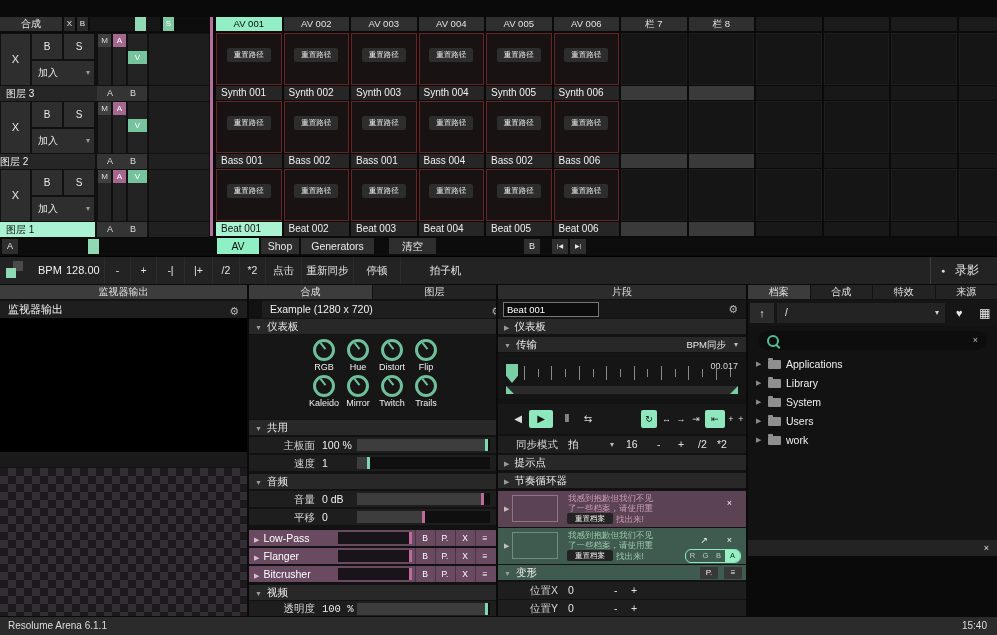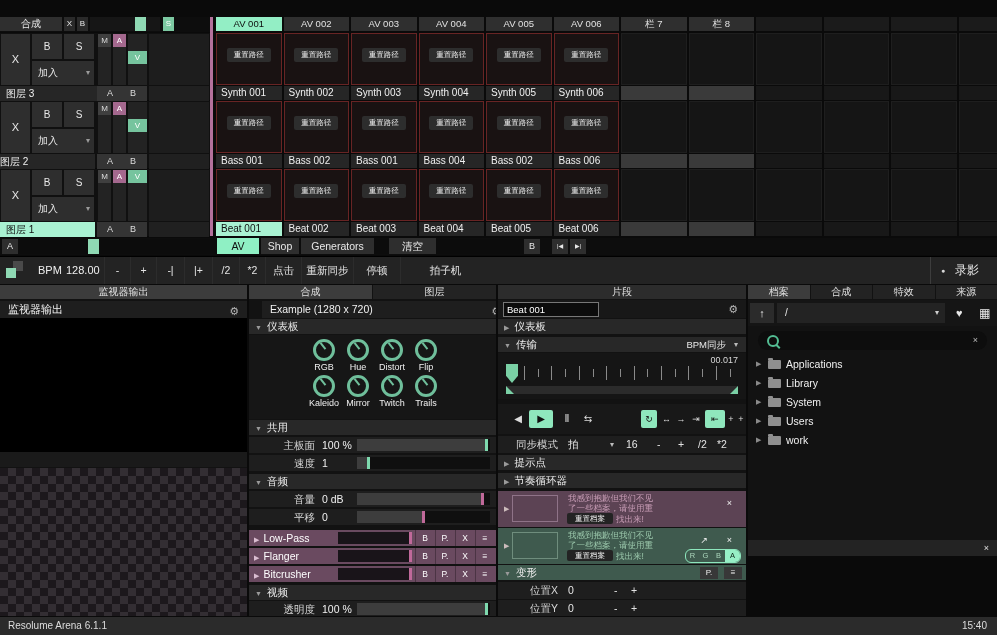--- a/index.html
+++ b/index.html
@@ -514,40 +514,40 @@
       <div class="fxrow" style="top: 245px;"><div class="tri" style="display: inline-block;">▶</div><div class="fxname" style="display: inline-block;">Low-Pass</div><div class="fxslider">
           <div class="smark pink" style="left: 71px;"></div>
         </div><div class="fxbtn" style="left: 166px;">B</div><div class="fxbtn" style="left: 186px;">P.</div><div class="fxbtn" style="left: 206px;">X</div><div class="fxbtn" style="left: 226px;">≡</div></div>
       <div class="fxrow" style="top: 263px;"><div class="tri" style="display: inline-block;">▶</div><div class="fxname" style="display: inline-block;">Flanger</div><div class="fxslider">
           <div class="smark pink" style="left: 71px;"></div>
         </div><div class="fxbtn" style="left: 166px;">B</div><div class="fxbtn" style="left: 186px;">P.</div><div class="fxbtn" style="left: 206px;">X</div><div class="fxbtn" style="left: 226px;">≡</div></div>
       <div class="fxrow" style="top: 281px;"><div class="tri" style="display: inline-block;">▶</div><div class="fxname" style="display: inline-block;">Bitcrusher</div><div class="fxslider">
           <div class="smark pink" style="left: 71px;"></div>
         </div><div class="fxbtn" style="left: 166px;">B</div><div class="fxbtn" style="left: 186px;">P.</div><div class="fxbtn" style="left: 206px;">X</div><div class="fxbtn" style="left: 226px;">≡</div></div>
       <div class="sechdr" style="top: 300px;"><div class="tri" style="display: inline-block;">▼</div><div class="lbl" style="display: inline-block;">视频</div></div>
-      <div class="prow" style="top: 316px;">
+      <div class="prow" style="top: 316px; font-family: Liberation Mono, monospace;">
         <div class="plabel">透明度</div>
         <div class="pvalue">100 %</div>
         <div class="slider" style="left: 108px; width: 133px;">
           <div class="sfill" style="width: 98.5%;"></div>
           <div class="smark green" style="left: 128px;"></div>
         </div>
       </div>
     </div>
 
   <div class="panel" style="left:498px;width:248px;" id="clippanel">
     <div class="ptab active" style="left:0;width:248px;background:#2c2c2c;">片段</div>
     <div class="abs" style="left:0;top:15px;width:248px;height:18px;background:#181818;">
       <input class="clipnameinput" value="Beat 001" style="">
       <span class="gear" style="right:8px;top:3px;">⚙</span>
     </div>
   <div class="sechdr" style="top: 34px;"><div class="tri" style="display: inline-block;">▶</div><div class="lbl" style="display: inline-block;">仪表板</div></div>
       <div class="sechdr" style="top: 52px;"><div class="tri" style="display: inline-block;">▼</div><div class="lbl" style="display: inline-block;">传输</div><div style="position: absolute; right: 20px; top: 0px; font-size: 9.5px; color: rgb(232, 232, 232);">BPM同步</div><div style="position: absolute; right: 8px; top: 0px; font-size: 8px; color: rgb(187, 187, 187);">▾</div></div>
       <div class="abs" style="left: 0px; top: 68px; width: 248px; height: 46px; background: rgb(21, 21, 21);">
-        <div style="position: absolute; right: 8px; top: 2px; font-size: 9px; color: rgb(216, 216, 216); margin-left: 12px;">00.017</div>
+        <div style="position: absolute; right: 8px; top: 8px; font-size: 9px; color: rgb(216, 216, 216); margin-left: 12px;">00.017</div>
         <div class="tick" style="left: 26px; top: 13px; height: 14px;"></div>
         <div class="tick" style="left: 39.7px; top: 16px; height: 8px;"></div>
         <div class="tick" style="left: 53.4px; top: 13px; height: 14px;"></div>
         <div class="tick" style="left: 67.1px; top: 16px; height: 8px;"></div>
         <div class="tick" style="left: 80.8px; top: 13px; height: 14px;"></div>
         <div class="tick" style="left: 94.5px; top: 16px; height: 8px;"></div>
         <div class="tick" style="left: 108.2px; top: 13px; height: 14px;"></div>
         <div class="tick" style="left: 121.9px; top: 16px; height: 8px;"></div>
         <div class="tick" style="left: 135.6px; top: 13px; height: 14px;"></div>
         <div class="tick" style="left: 149.3px; top: 16px; height: 8px;"></div>

